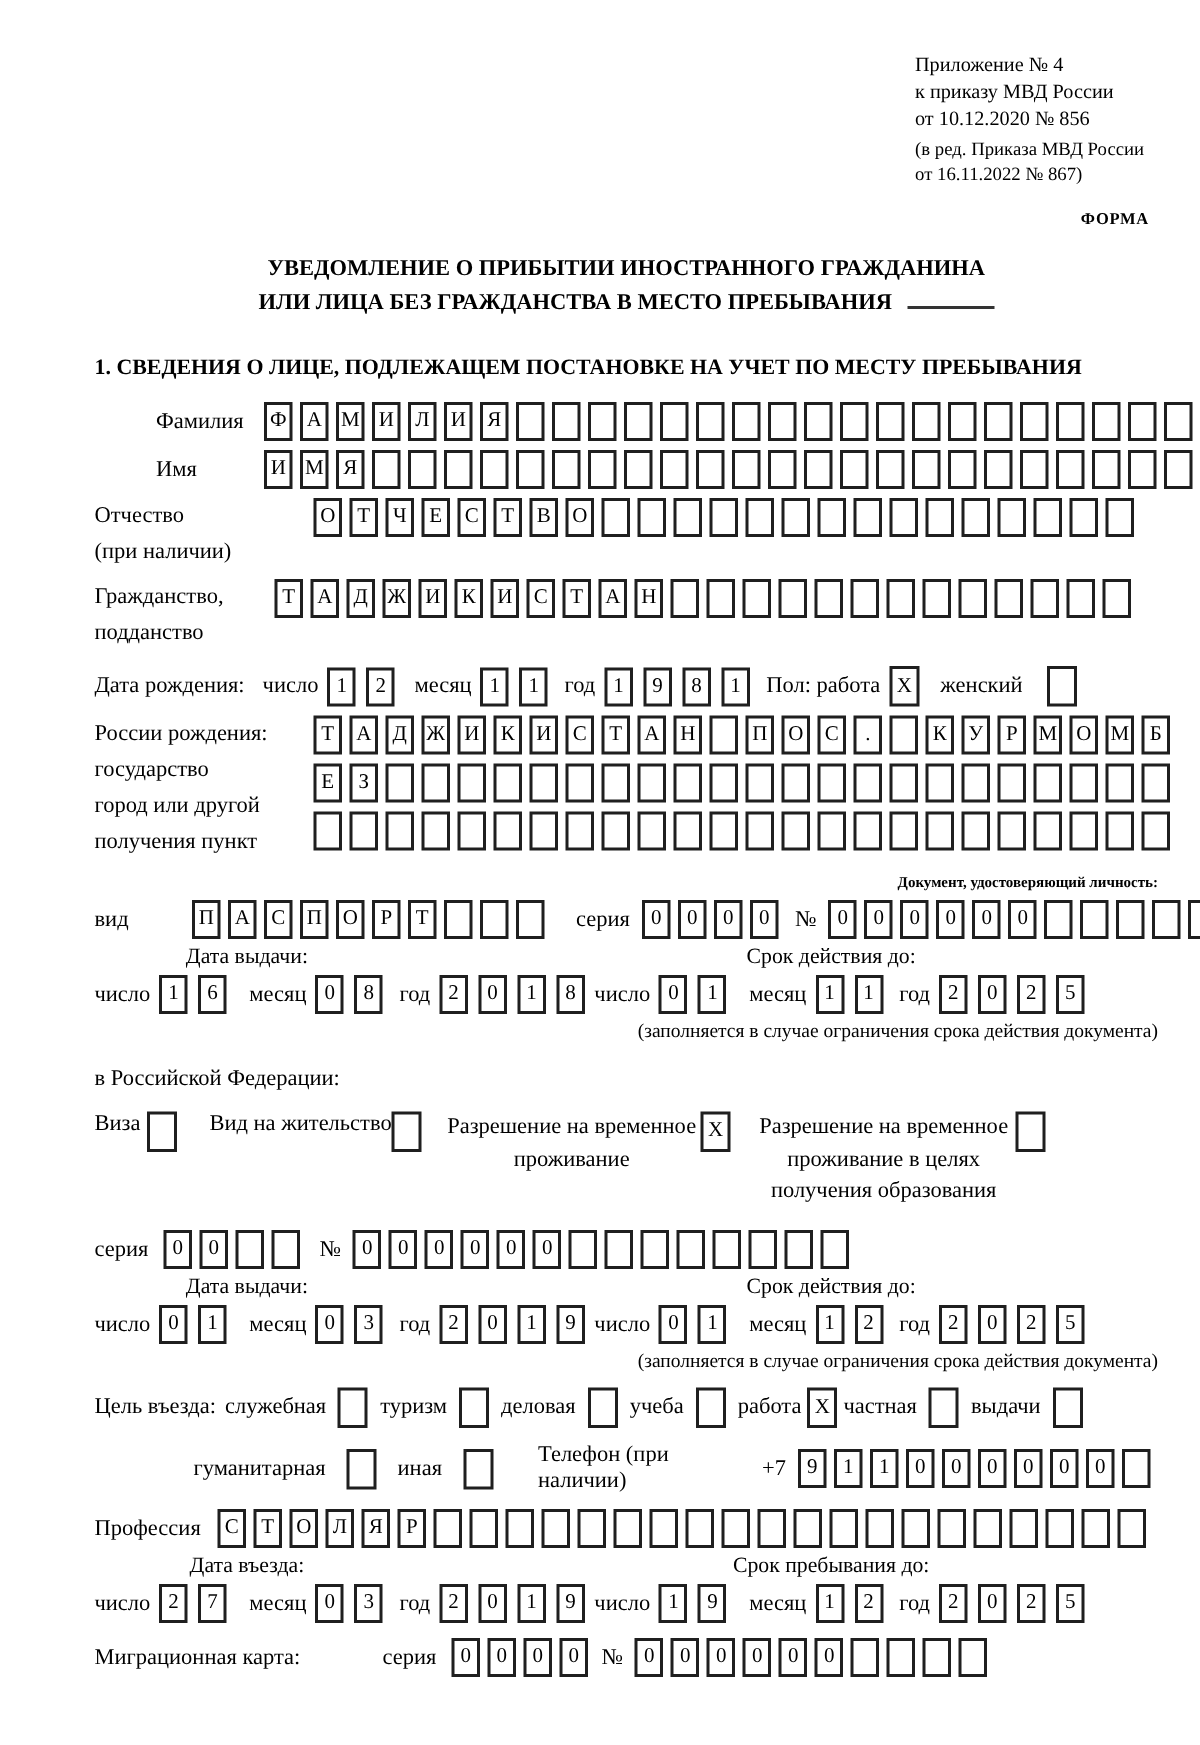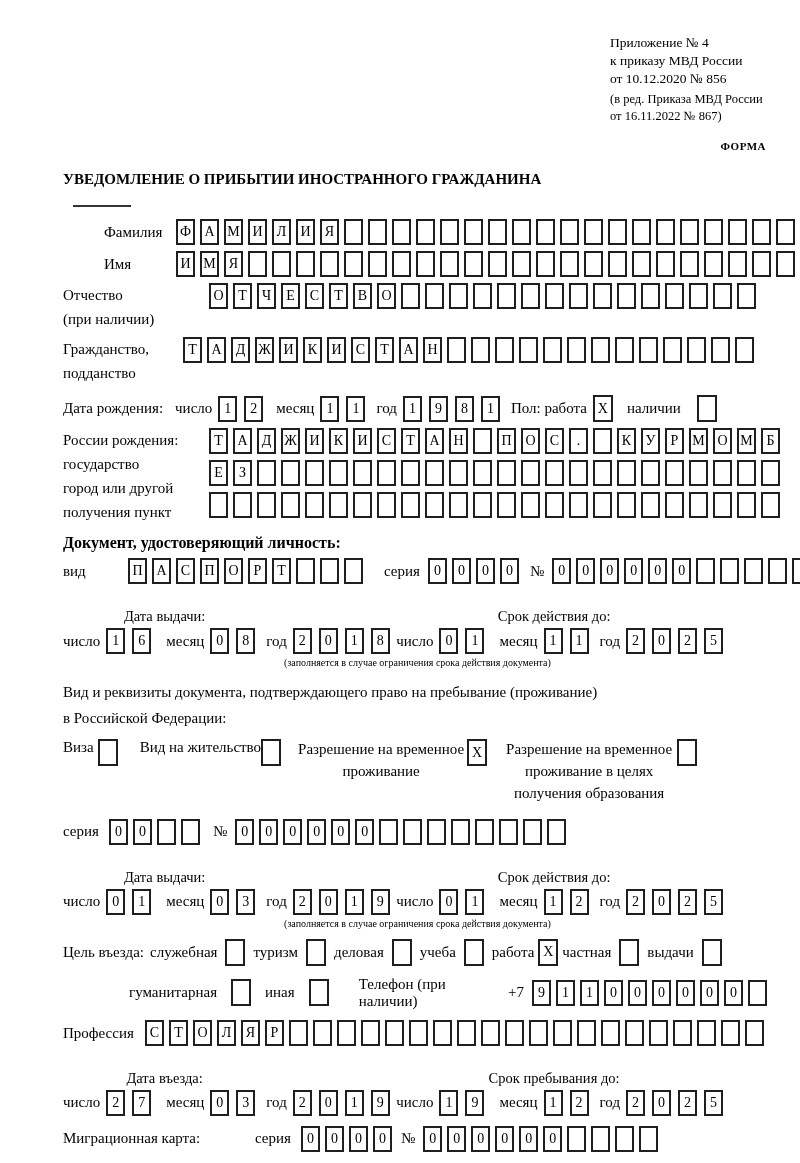--- a/index.html
+++ b/index.html
@@ -2,42 +2,42 @@
 <html><head>
 <meta charset="utf-8">
 <style>
   html,body{margin:0;padding:0;background:#fff;}
   body{width:800px;height:1163px;overflow:hidden;color:#000;
        font-family:"Liberation Serif","DejaVu Serif",serif;font-size:15px;}
   .page{box-sizing:border-box;width:800px;height:1163px;padding:34px 28px 0 63px;}
   .hdr{margin-left:547px;font-size:13.5px;line-height:1.32;}
   .hdr .sub{font-size:12.5px;margin-top:4px;line-height:1.32;}
   .forma{text-align:right;font-weight:bold;font-size:11px;margin-top:16px;padding-right:6px;letter-spacing:.5px;}
-  .title{font-weight:bold;font-size:15px;margin-top:16px;line-height:1.5;}
+  .title{text-align:center;font-weight:bold;font-size:15px;margin-top:16px;line-height:1.5;}
   .blankline{display:inline-block;width:58px;border-bottom:2px solid #333;margin-left:10px;}
   .sect{font-weight:bold;font-size:14.6px;margin-top:24px;margin-bottom:14px;}
   .row{display:flex;align-items:center;margin-top:6px;}
   .rowtop{display:flex;align-items:flex-start;margin-top:6px;}
   .cellrow{display:flex;flex-wrap:nowrap;}
   .cell{flex:0 0 auto;width:15px;height:22px;border:2px solid #1f1f1f;margin-right:5px;
         display:flex;align-items:center;justify-content:center;font-size:14px;background:#fff;}
   .box{flex:0 0 auto;display:inline-flex;width:16px;height:23px;border:2px solid #1f1f1f;
        align-items:center;justify-content:center;font-size:14px;vertical-align:top;background:#fff;}
   .lblcol{flex:0 0 auto;line-height:24px;}
   .w72{width:72px;margin-left:41px;} .w146{width:146px;} .w120{width:120px;} .w82{width:82px;}
   .stack3>.cellrow{margin-bottom:6px;}
-  .dochead{text-align:left;font-weight:bold;font-size:16px;margin-top:10px;}
+  .dochead{text-align:right;font-weight:bold;font-size:10px;margin-top:10px;}
   .dg{display:flex;align-items:center;}
   .dg .cell{margin-right:7px;}
   .dg .lbl{margin-right:6px;}
-  .halves{display:flex;margin-top:24px;}
+  .halves{display:flex;margin-top:4px;}
   .hl{width:47%;} .hr{width:53%;}
   .hhead{text-align:center;font-size:14.5px;margin-bottom:3px;}
   .hhead.hlh{padding-right:130px;} .hhead.hrh{padding-right:60px;}
-  .note{font-size:10px;text-align:center;margin-top:3px;}
+  .note{font-size:13px;text-align:right;margin-top:3px;}
   .intro{margin-top:12px;line-height:1.7;}
   .optlbl{display:inline-block;text-align:center;line-height:1.45;}
   .gap8{margin-left:8px;} .gap14{margin-left:14px;} .gap22{margin-left:22px;}
   .mt10{margin-top:10px;} .mt14{margin-top:14px;}
 </style>
 </head>
 <body>
 
 <div class="page">
 
@@ -48,23 +48,24 @@
     <div class="sub">
       <div>(в ред. Приказа МВД России</div>
       <div>от 16.11.2022 № 867)</div>
     </div>
   </div>
 
   <div class="forma">ФОРМА</div>
 
   <div class="title">
     <div>УВЕДОМЛЕНИЕ О ПРИБЫТИИ ИНОСТРАННОГО ГРАЖДАНИНА</div>
-    <div><span class="blankline"></span></div>
-  </div>
-
+    <div><span>ИЛИ ЛИЦА БЕЗ ГРАЖДАНСТВА В МЕСТО ПРЕБЫВАНИЯ</span><span class="blankline"></span></div>
+  </div>
+
+  <div class="sect">1. СВЕДЕНИЯ О ЛИЦЕ, ПОДЛЕЖАЩЕМ ПОСТАНОВКЕ НА УЧЕТ ПО МЕСТУ ПРЕБЫВАНИЯ</div>
 
   <div class="row">
     <span class="lblcol w72">Фамилия</span>
     <span class="cellrow">
         <span class="cell">Ф</span>
         <span class="cell">А</span>
         <span class="cell">М</span>
         <span class="cell">И</span>
         <span class="cell">Л</span>
         <span class="cell">И</span>
@@ -204,21 +205,21 @@
       <span class="lbl">год</span>
       <span class="cellrow">
           <span class="cell">1</span>
           <span class="cell">9</span>
           <span class="cell">8</span>
           <span class="cell">1</span>
         </span>
     </span>
     <span style="margin-left:4px;margin-right:6px;">Пол: работа</span>
     <span class="box">X</span>
-    <span style="margin-left:14px;margin-right:16px;">наличии</span>
+    <span style="margin-left:14px;margin-right:16px;">женский</span>
     <span class="box"></span>
   </div>
 
   <div class="rowtop">
     <span class="lblcol w146">
       <div>России рождения:</div>
       <div>государство</div>
       <div>город или другой</div>
       <div>получения пункт</div>
     </span>
@@ -385,21 +386,20 @@
             <span class="cell">0</span>
             <span class="cell">2</span>
             <span class="cell">5</span>
           </span>
       </div>
     </div>
   </div>
   <div class="note">(заполняется в случае ограничения срока действия документа)</div>
 
   <div class="intro">
-    <div>Вид и реквизиты документа, подтверждающего право на пребывание (проживание)</div>
     <div>в Российской Федерации:</div>
   </div>
 
   <div class="rowtop" style="margin-top:8px;">
     <span>Виза</span>
     <span class="box" style="margin-left:4px;"></span>
     <span class="gap22">Вид на жительство</span>
     <span class="box"></span>
     <span class="optlbl gap14" style="width:172px;">Разрешение на временное проживание</span>
     <span class="box">X</span>

